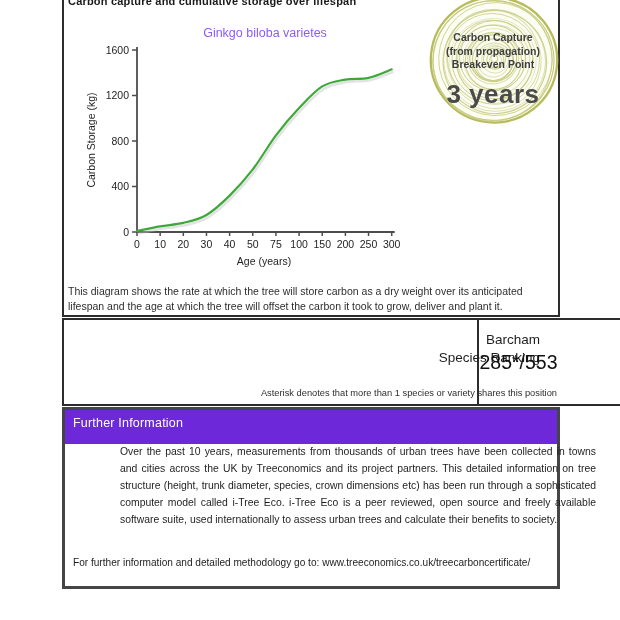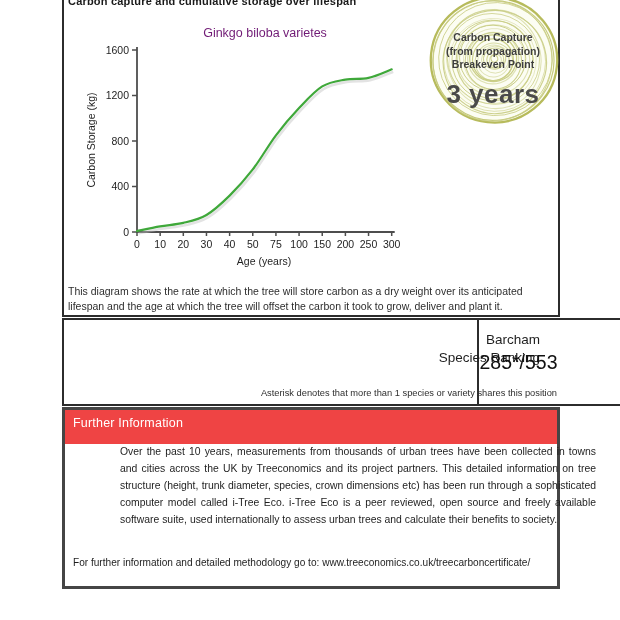--- a/index.html
+++ b/index.html
@@ -3,21 +3,21 @@
 <meta charset="utf-8">
 <style>
   html,body{margin:0;padding:0;background:#fff;}
   .page{position:relative;width:620px;height:620px;background:#ffffff;overflow:hidden;
         font-family:"Liberation Sans",sans-serif;padding-left:24px;}
   .box{position:absolute;box-sizing:border-box;border:2px solid #2c2c2c;background:#fff;}
   .top-box{left:62px;top:-14px;width:498px;height:331px;}
   .main-title{position:absolute;left:4px;top:7px;font-size:11px;font-weight:bold;color:#1a1a1a;
               letter-spacing:0.2px;white-space:nowrap;}
   .chart-title{position:absolute;left:1px;top:38px;width:400px;text-align:center;
-               font-size:12.5px;color:#701a75;}
+               font-size:12.5px;color:#8b5cf6;}
   #chart-svg{position:absolute;left:14px;top:54px;}
   .ylab{position:absolute;left:-52px;top:145px;width:160px;height:14px;text-align:center;
         font-size:10.5px;color:#1e1e1e;transform:rotate(-90deg);}
   .xlab{position:absolute;left:50px;top:267px;width:300px;text-align:center;
         font-size:10.5px;color:#1e1e1e;}
   #badge-svg{position:absolute;left:363px;top:8px;}
   .badge-text{position:absolute;left:359px;top:43px;width:140px;text-align:center;
               color:#3e3e3e;pointer-events:none;}
   .badge-text .bl{font-size:10.5px;font-weight:bold;line-height:13.5px;}
   .badge-value{font-size:26px;font-weight:700;color:#4a4a4a;margin-top:7px;letter-spacing:0.5px;}
@@ -25,21 +25,21 @@
         color:#2e2e2e;}
   .rank-box{left:62px;top:318px;width:582px;height:88px;}
   .rank-divider{position:absolute;left:413px;top:0;bottom:0;width:2px;background:#2c2c2c;}
   .rank-label{position:absolute;right:102px;top:11px;text-align:right;font-size:13.5px;
               line-height:17.5px;color:#1e1e1e;}
   .rank-value{position:absolute;left:415px;top:31px;width:79px;text-align:center;
               font-size:19.5px;color:#111;}
   .rank-footnote{position:absolute;right:85px;bottom:6px;font-size:9.3px;color:#2e2e2e;
                  white-space:nowrap;}
   .info-box{left:62px;top:407px;width:498px;height:182px;border:3px solid #454545;}
-  .info-header{position:absolute;left:0;top:0;width:492px;height:34px;background:#ef4444;}
+  .info-header{position:absolute;left:0;top:0;width:492px;height:34px;background:#6d28d9;}
   .info-header-text{position:absolute;left:8px;top:6px;font-size:12.5px;color:#ffffff;
                     letter-spacing:0.2px;}
   .info-body{position:absolute;left:8px;top:33px;width:476px;font-size:10.4px;
              line-height:17px;color:#1e1e1e;text-align:justify;margin-left:47px;}
   .info-link{position:absolute;left:8px;top:147px;font-size:10.1px;color:#1e1e1e;
              white-space:nowrap;}
   text{font-family:"Liberation Sans",sans-serif;}
 </style>
 </head>
 <body>

